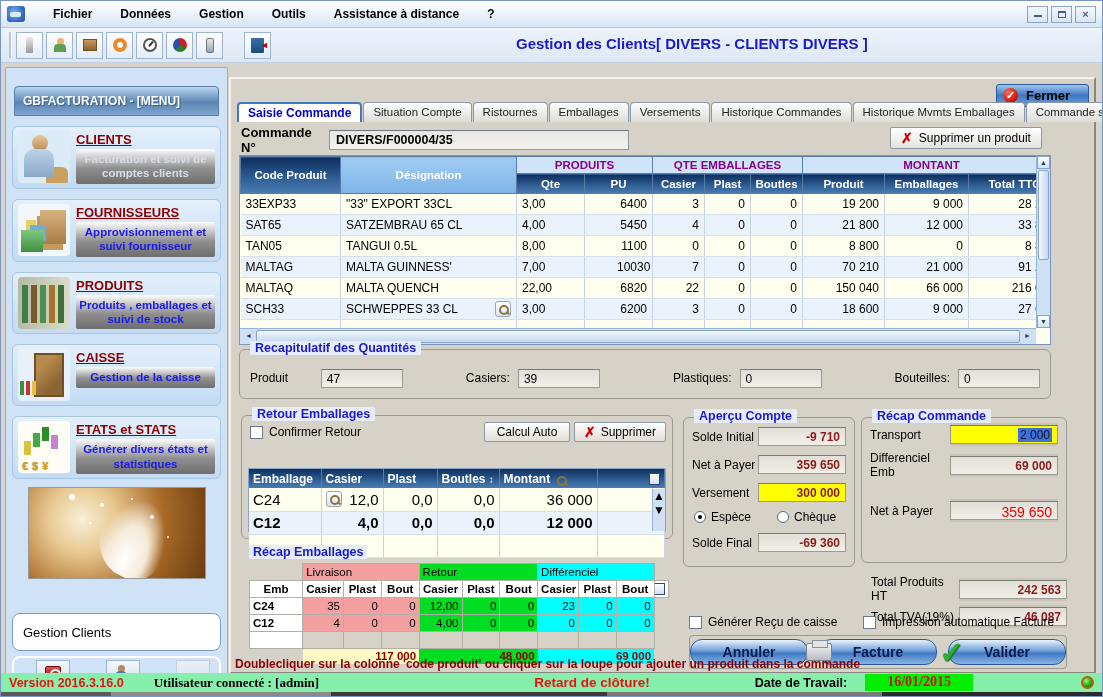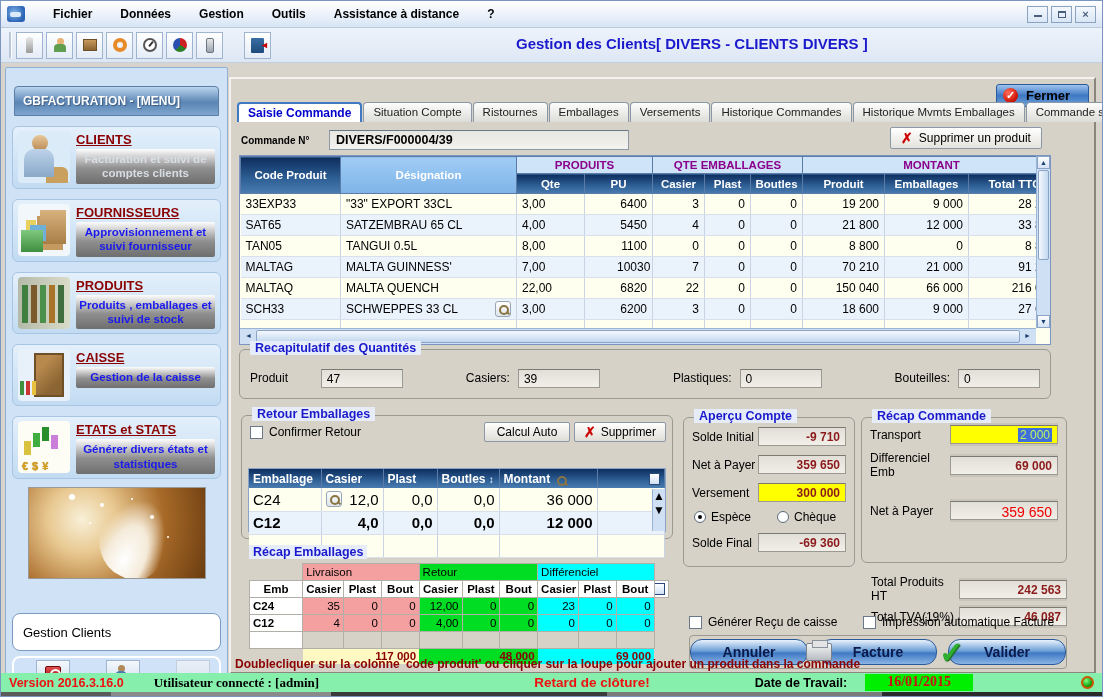--- a/index.html
+++ b/index.html
@@ -78,21 +78,21 @@
   .panel { position:absolute; left:228px; top:76px; width:867px; height:597px; background:#d6d2c8; border:2px solid; border-color:#f4f2ee #8a867e #8a867e #f4f2ee; }
 
   .btn-fermer { position:absolute; top:5px; right:5px; width:93px; height:23px; background:linear-gradient(#9fc4ee,#3f79c4 50%,#6fa0d8); border:1px solid #2a5a9a; border-radius:3px; display:flex; align-items:center; font-weight:bold; font-size:13px; color:#000; cursor:pointer; }
   .ic-fermer { width:15px; height:15px; margin:0 8px 0 6px; background:radial-gradient(circle at 35% 30%, #ff6a5a, #cc1100 70%); border-radius:50%; color:#fff; font-size:11px; line-height:15px; text-align:center; font-weight:bold; }
 
   .tabs { position:absolute; left:6px; top:23px; right:100px; height:20px; display:flex; }
   .tab { height:20px; border:1px solid #8a98a8; border-bottom:none; border-radius:4px 4px 0 0; background:linear-gradient(#fdfdfd,#dcdcd8); padding:3px 9px 0 9px; font-size:11.5px; white-space:nowrap; margin-right:1px; color:#222; cursor:pointer; }
   .tab.active { background:#ffffff; border:2px solid #3f79c4; border-bottom:none; color:#0000cc; font-weight:bold; font-size:12px; padding-top:2px; }
 
   .cmd-row { position:absolute; left:10px; top:50px; height:22px; display:flex; align-items:center; }
-  .cmd-label { font-weight:bold; font-size:10px; width:88px; }
+  .cmd-label { font-weight:bold; font-size:13px; width:88px; }
   .cmd-input { width:300px; height:20px; background:linear-gradient(#e8e6e0,#f4f2ee); border:1px solid #8a98a8; border-top-color:#6a788a; font-weight:bold; font-size:12.5px; padding:2px 0 0 6px; }
   .btn-delprod { position:absolute; right:52px; top:48px; width:152px; height:22px; background:linear-gradient(#ffffff,#e4e2dc); border:1px solid #8a98a8; border-radius:2px; display:flex; align-items:center; justify-content:center; gap:6px; font-size:12px; cursor:pointer; }
   .x-red { color:#cc0000; font-weight:bold; font-size:14px; }
 
   
   .ptable-wrap { position:absolute; left:8px; top:76px; width:812px; height:190px; border:1px solid #7a96c0; background:#fffff0; }
   .ptable-clip { position:absolute; left:0; top:0; right:14px; bottom:16px; overflow:hidden; }
   table.ptable { border-collapse:collapse; table-layout:fixed; width:820px; }
   .ptable col.c0{width:100px}.ptable col.c1{width:176px}.ptable col.c2{width:68px}.ptable col.c3{width:68px}.ptable col.c4{width:52px}.ptable col.c5{width:46px}.ptable col.c6{width:52px}.ptable col.c7{width:82px}.ptable col.c8{width:84px}.ptable col.c9{width:92px}
   .ptable th { font-size:11.5px; border:1px solid #5a7ca6; }
@@ -171,21 +171,21 @@
   .radio { width:12px; height:12px; border-radius:50%; border:1px solid #5a6a7a; background:#fff; display:inline-block; vertical-align:-2px; margin-right:5px; position:relative; }
   .radio.sel::after { content:""; position:absolute; left:3px; top:3px; width:4px; height:4px; border-radius:50%; background:#000; }
 
   
   .gb-rcmd { left:630px; top:338px; width:206px; height:146px; }
   .rc-row { display:flex; align-items:center; margin:7px 8px 0 8px; }
   .rc-row .lbl { flex:1; font-size:12px; }
   .rc-row .field { width:108px; text-align:right; box-shadow:0 -2px 0 #c8c4ba, 0 2px 0 #c8c4ba; }
   .rc-net { margin-top:22px; }
   .rc-net .field { font-size:14px; color:#ee0000; }
-  .sel-blue { background:#3f6fd8; color:#bef264; padding:0 2px; }
+  .sel-blue { background:#3f6fd8; color:#0f172a; padding:0 2px; }
   .rc-totals { position:absolute; left:640px; top:492px; width:196px; }
   .rc-totals .rc-row { margin:4px 0 0 0; }
   .rc-totals .lbl { font-size:12px; }
 
   
   .chk-row { position:absolute; top:536px; font-size:12px; display:flex; align-items:center; }
   .chk-recu { left:458px; } .chk-impr { left:632px; }
   .btn-bar { position:absolute; left:458px; top:556px; width:378px; height:34px; border:1px solid #9a9a92; border-radius:4px; display:flex; align-items:center; justify-content:space-between; padding:0 0; }
   .abtn { width:118px; height:26px; border:1px solid #2a5a9a; border-radius:12px; background:linear-gradient(#e8f2fc,#6fa0d8 45%,#3f79c4 55%,#8ab4e4); font-weight:bold; font-size:14px; color:#0a1a4a; display:flex; align-items:center; justify-content:center; gap:6px; cursor:pointer; position:relative; }
   .ic-print { position:absolute; left:-14px; width:26px; height:18px; background:linear-gradient(#f4f4f4,#b8bcc2); border:1px solid #7a828c; border-radius:2px; }
@@ -324,21 +324,21 @@
       <span class="tab">Ristournes</span>
       <span class="tab">Emballages</span>
       <span class="tab">Versements</span>
       <span class="tab">Historique Commandes</span>
       <span class="tab">Historique Mvmts Emballages</span>
       <span class="tab">Commande spéciale</span>
     </div>
 
     <div class="cmd-row">
       <span class="cmd-label">Commande N°</span>
-      <div class="cmd-input">DIVERS/F000004/39</div>
+      <div class="cmd-input">DIVERS/F000004/35</div>
     </div>
 
     <button class="btn-delprod">
       <span class="x-red">✗</span>
       <span>Supprimer un produit</span>
     </button>
 
     <div class="ptable-wrap">
       <div class="ptable-clip">
       <table class="ptable">

